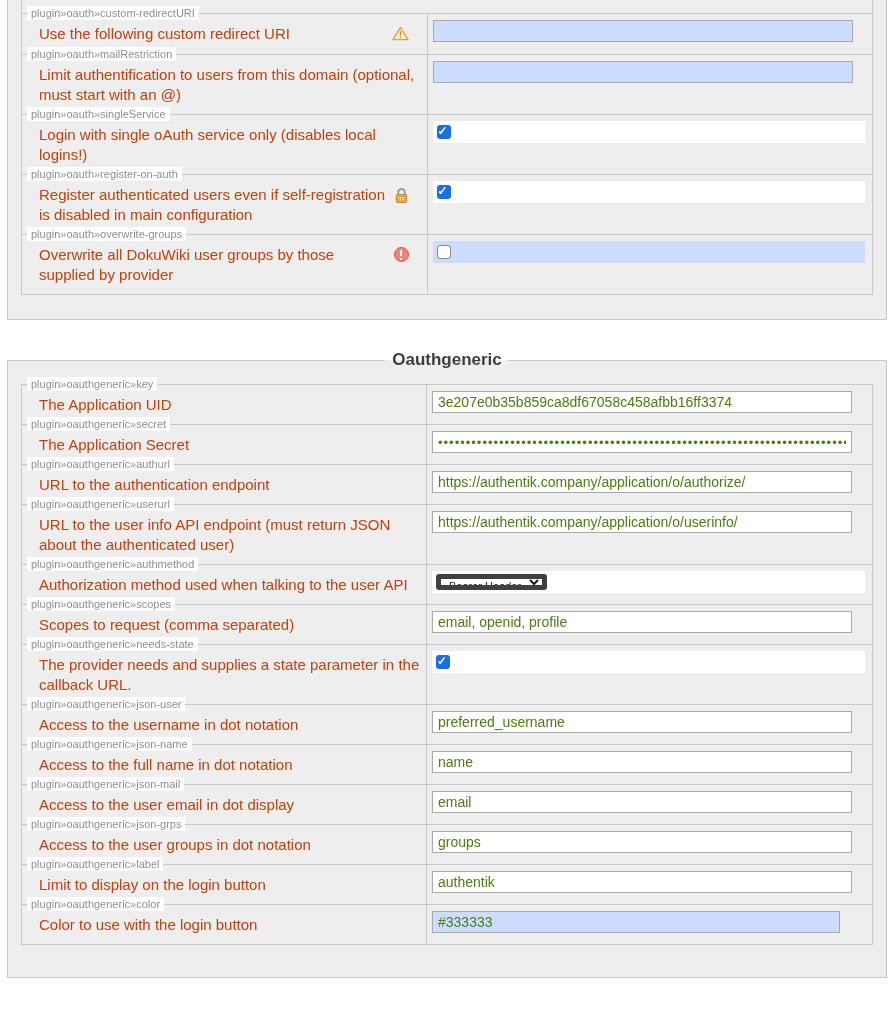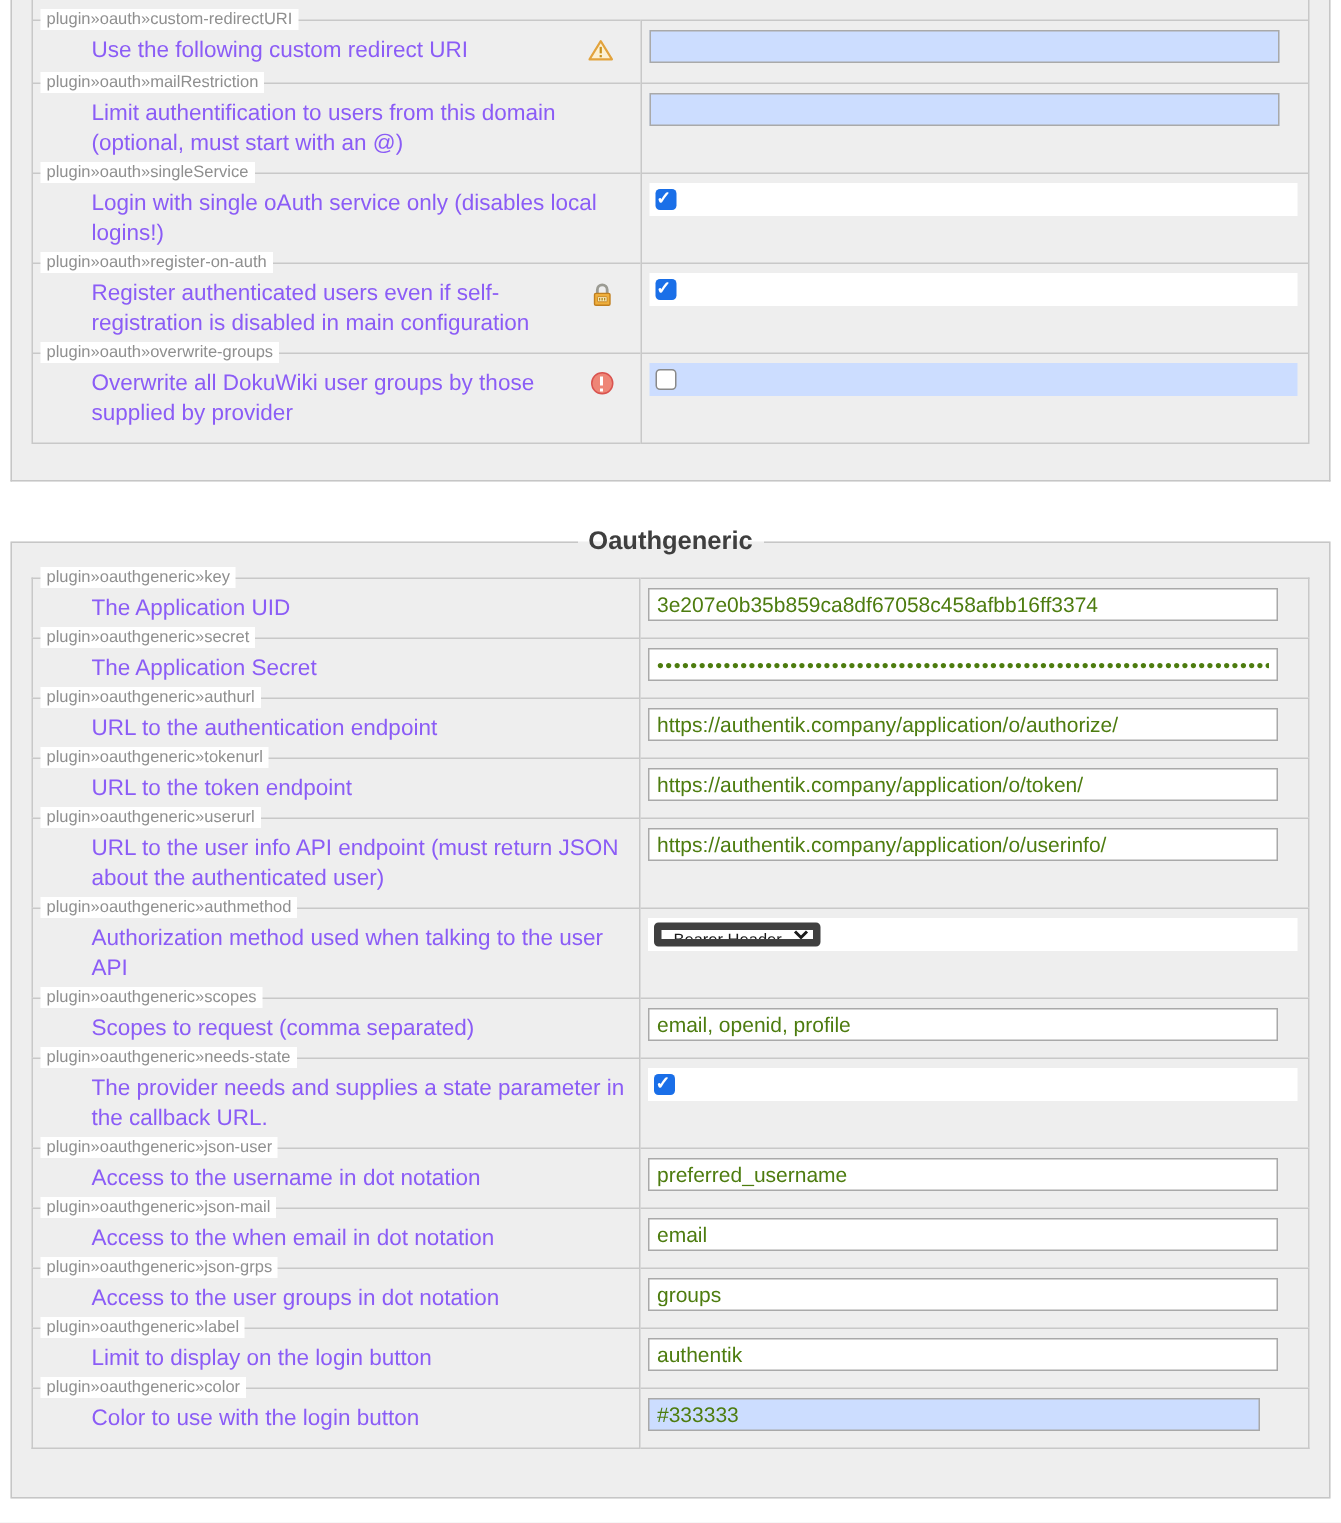--- a/index.html
+++ b/index.html
@@ -28,21 +28,21 @@
     width:405px;position:relative;padding:10px 6px 9px 17px;box-sizing:border-box;
   }
   td.value-cell{
     border-left:1px solid #c8c8c8;padding:6px 7px 6px 5px;box-sizing:border-box;
   }
   .outkey{
     position:absolute;top:-8px;left:5px;background:#ffffff;color:#8f8f8f;
     font-size:11px;line-height:14px;padding:0 4px;white-space:nowrap;z-index:2;
   }
   .lbl-row{display:flex;align-items:flex-start;}
-  .lbl{flex:1;font-size:15px;line-height:20px;color:#8b5cf6;margin-left:22px;}
+  .lbl{flex:1;font-size:15px;line-height:20px;color:#c2410c;}
   .row-icon{flex:0 0 auto;margin:2px 12px 0 8px;}
   input.edit{
     box-sizing:border-box;width:420px;height:22px;border:1px solid #a9a9a9;
     background:#ffffff;font-family:"Liberation Sans", sans-serif;font-size:14px;
     color:#4d7c0f;padding:1px 5px;border-radius:0;
   }
   input.edit.default{background:#ccddff;}
   input.edit.wide{width:408px;}
   input.edit.secret{letter-spacing:1px;font-size:13px;}
   .band{
@@ -214,31 +214,20 @@
         <span class="outkey">plugin»oauthgeneric»authurl</span>
         <div class="lbl-row">
               <span class="lbl">URL to the authentication endpoint</span>
             </div>
       </td>
       <td class="value-cell">
         <input type="text" class="edit" value="https://authentik.company/application/o/authorize/" style="">
       </td>
     </tr>
 
-    <tr>
-      <td class="label-cell">
-        <span class="outkey">plugin»oauthgeneric»tokenurl</span>
-        <div class="lbl-row">
-              <span class="lbl">URL to the token endpoint</span>
-            </div>
-      </td>
-      <td class="value-cell">
-        <input type="text" class="edit" value="https://authentik.company/application/o/token/" style="">
-      </td>
-    </tr>
 
     <tr>
       <td class="label-cell">
         <span class="outkey">plugin»oauthgeneric»userurl</span>
         <div class="lbl-row">
               <span class="lbl">URL to the user info API endpoint (must return JSON about the authenticated user)</span>
             </div>
       </td>
       <td class="value-cell">
         <input type="text" class="edit" value="https://authentik.company/application/o/userinfo/" style="">
@@ -292,26 +281,37 @@
         <span class="outkey">plugin»oauthgeneric»json-user</span>
         <div class="lbl-row">
               <span class="lbl">Access to the username in dot notation</span>
             </div>
       </td>
       <td class="value-cell">
         <input type="text" class="edit" value="preferred_username" style="">
       </td>
     </tr>
 
+    <tr>
+      <td class="label-cell">
+        <span class="outkey">plugin»oauthgeneric»json-name</span>
+        <div class="lbl-row">
+              <span class="lbl">Access to the full name in dot notation</span>
+            </div>
+      </td>
+      <td class="value-cell">
+        <input type="text" class="edit" value="name" style="">
+      </td>
+    </tr>
 
     <tr>
       <td class="label-cell">
         <span class="outkey">plugin»oauthgeneric»json-mail</span>
         <div class="lbl-row">
-              <span class="lbl">Access to the when email in dot notation</span>
+              <span class="lbl">Access to the user email in dot display</span>
             </div>
       </td>
       <td class="value-cell">
         <input type="text" class="edit" value="email" style="">
       </td>
     </tr>
 
     <tr>
       <td class="label-cell">
         <span class="outkey">plugin»oauthgeneric»json-grps</span>

